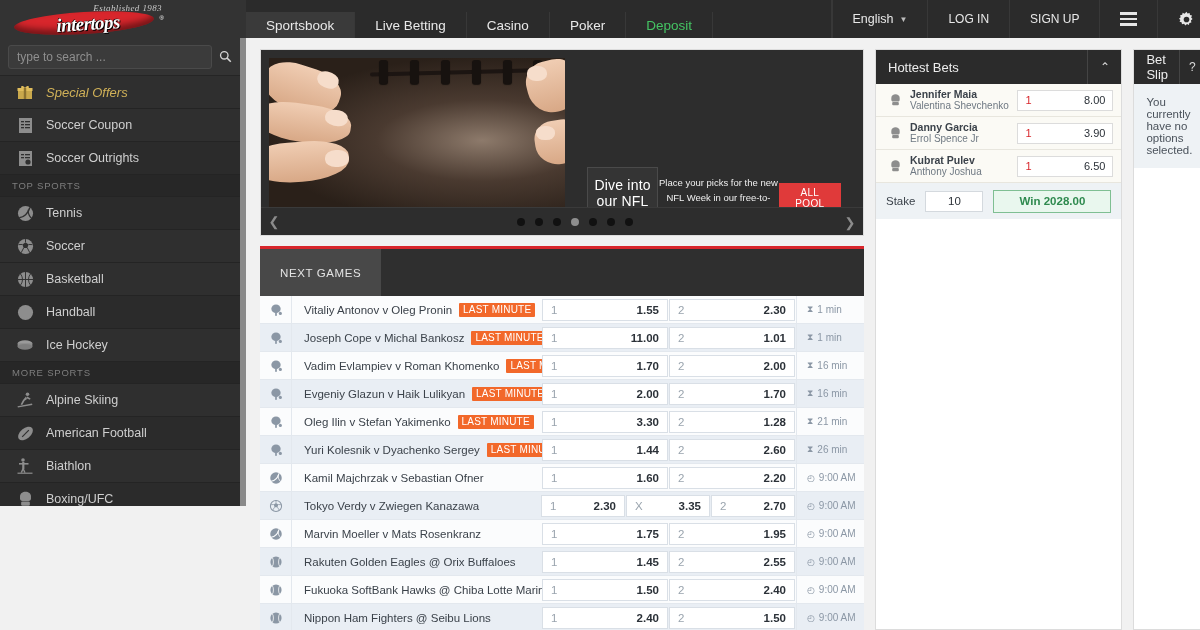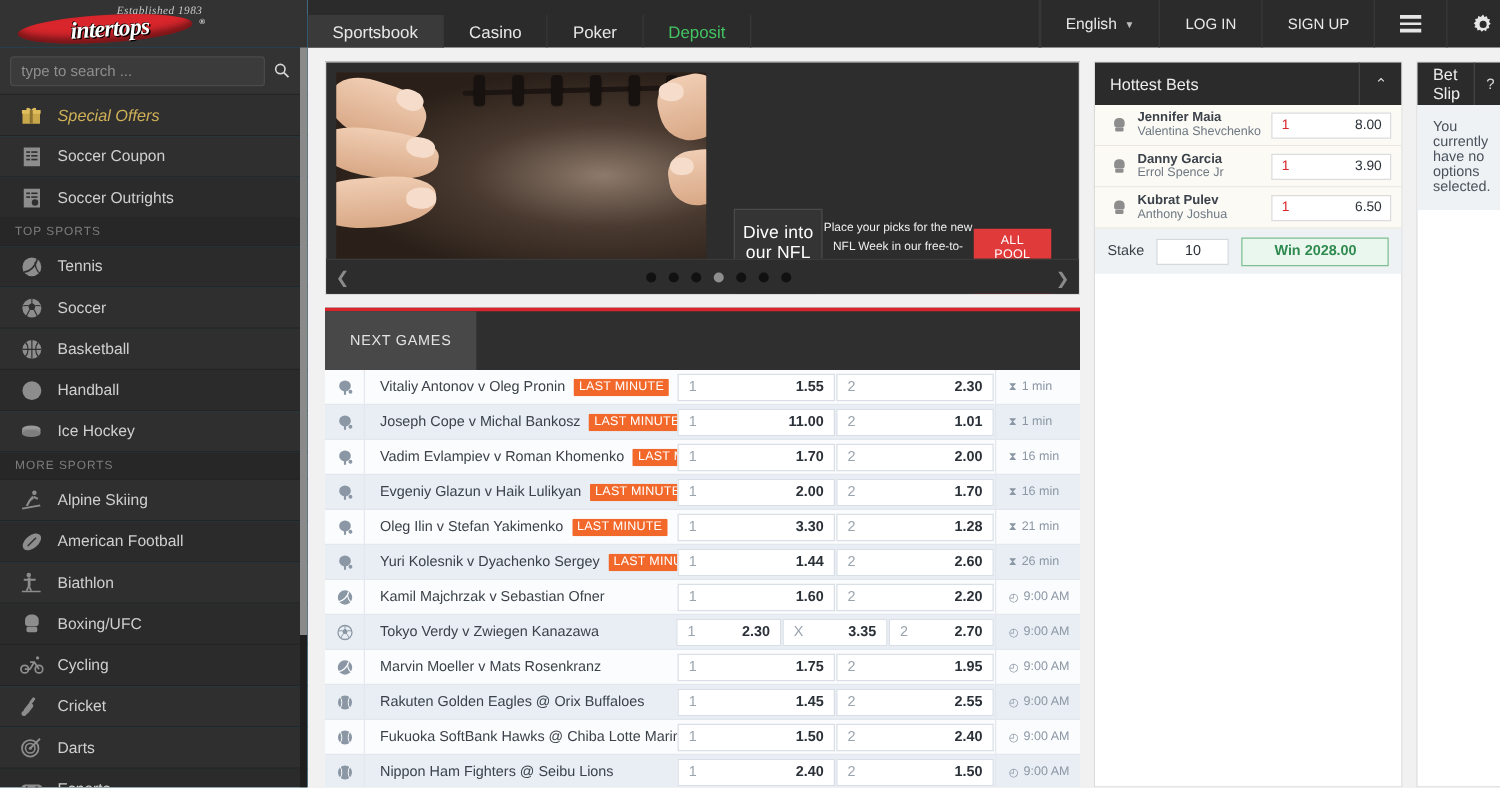--- a/index.html
+++ b/index.html
@@ -6,22 +6,22 @@
   html, body {
     width: 1200px; height: 630px;
     background: #f1f1f1;
     font-family: "Liberation Sans", sans-serif;
     overflow: hidden;
   }
   .app { position: relative; width: 1200px; height: 630px; display: flex; }
 
   
   .sidebar {
-    width: 246px; min-width: 246px; height: 630px;
-    background: #0369a1;
+    width: 246px; min-width: 246px; height: 506px;
+    background: #be185d;
     position: relative;
     overflow: hidden;
   }
   .logo-bar {
     height: 38px; background: #333333;
     position: relative; overflow: hidden;
   }
   .logo-wrap { position: absolute; left: 8px; top: 3px; width: 160px; height: 32px; }
   .logo-estab {
     position: absolute; right: 6px; top: 0px;
@@ -478,20 +478,21 @@
 
     <div class="sb-track"></div>
     <div class="sb-thumb"></div>
   </aside>
 
   <div class="main">
 
     <nav class="topnav">
       <div class="nav-left">
         <div class="nav-item active">Sportsbook</div>
+        <div class="nav-item">Live Betting</div>
         <div class="nav-item">Casino</div>
         <div class="nav-item">Poker</div>
         <div class="nav-item deposit">Deposit</div>
       </div>
       <div class="nav-spacer"></div>
       <div class="nav-right">
         <div class="nav-item lang">
           <span>English</span>
           <span class="caret">▼</span>
         </div>

